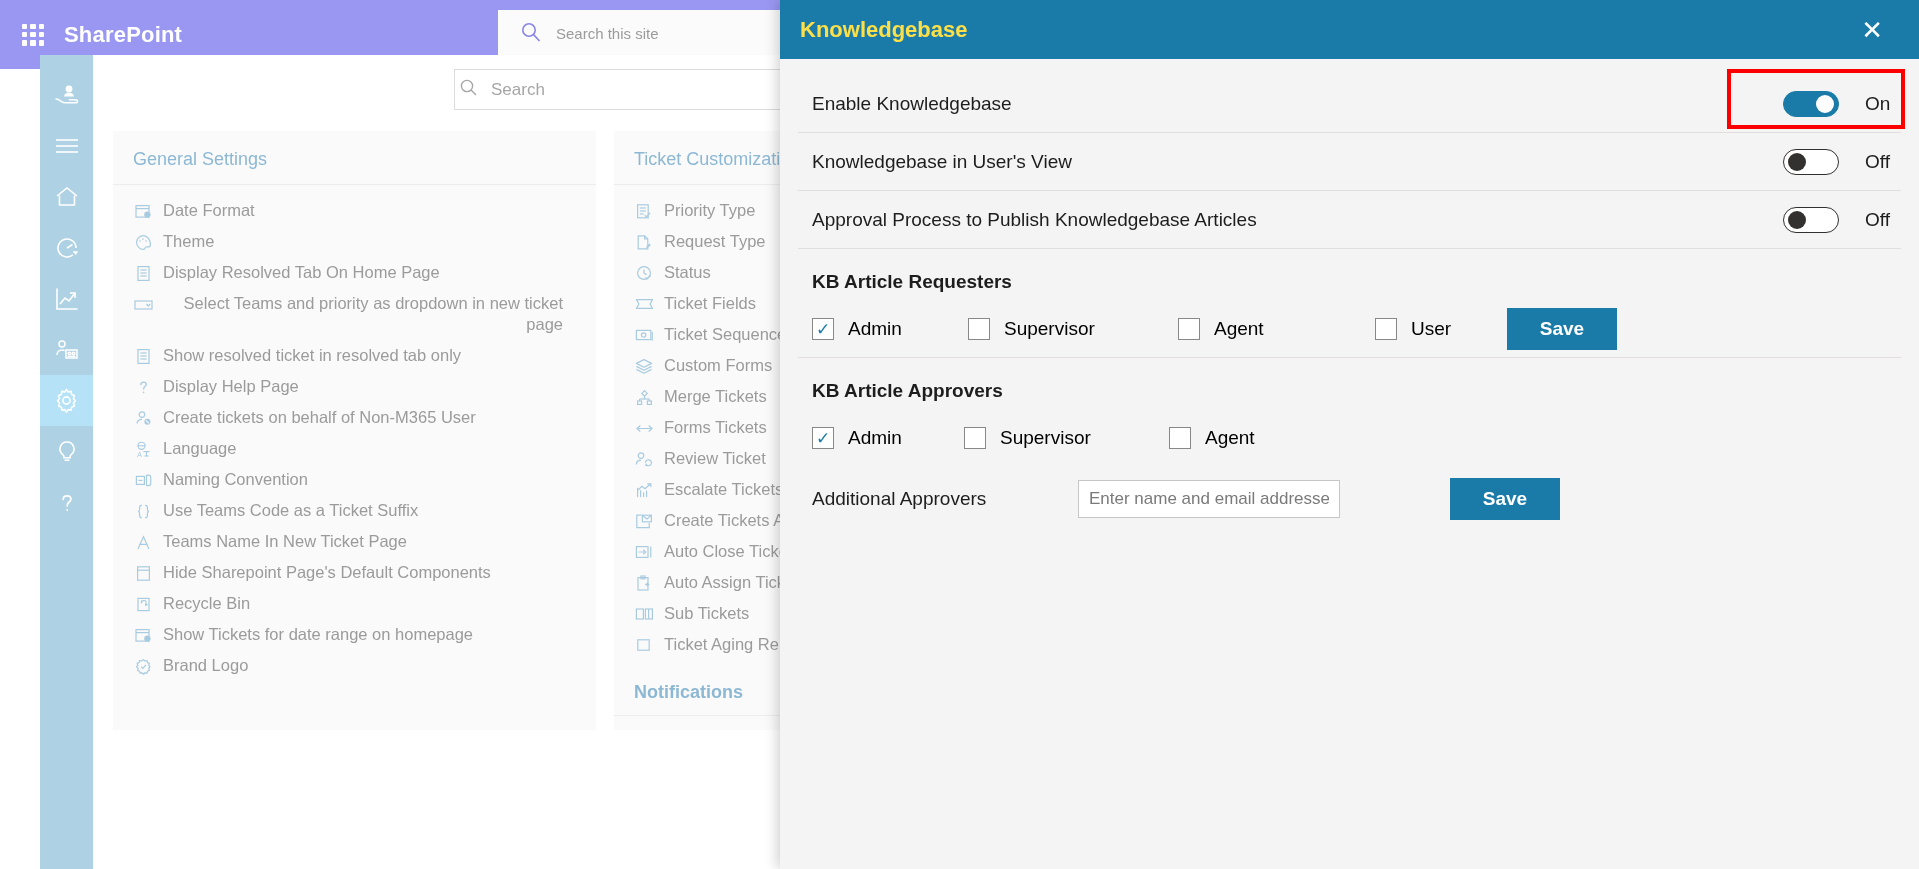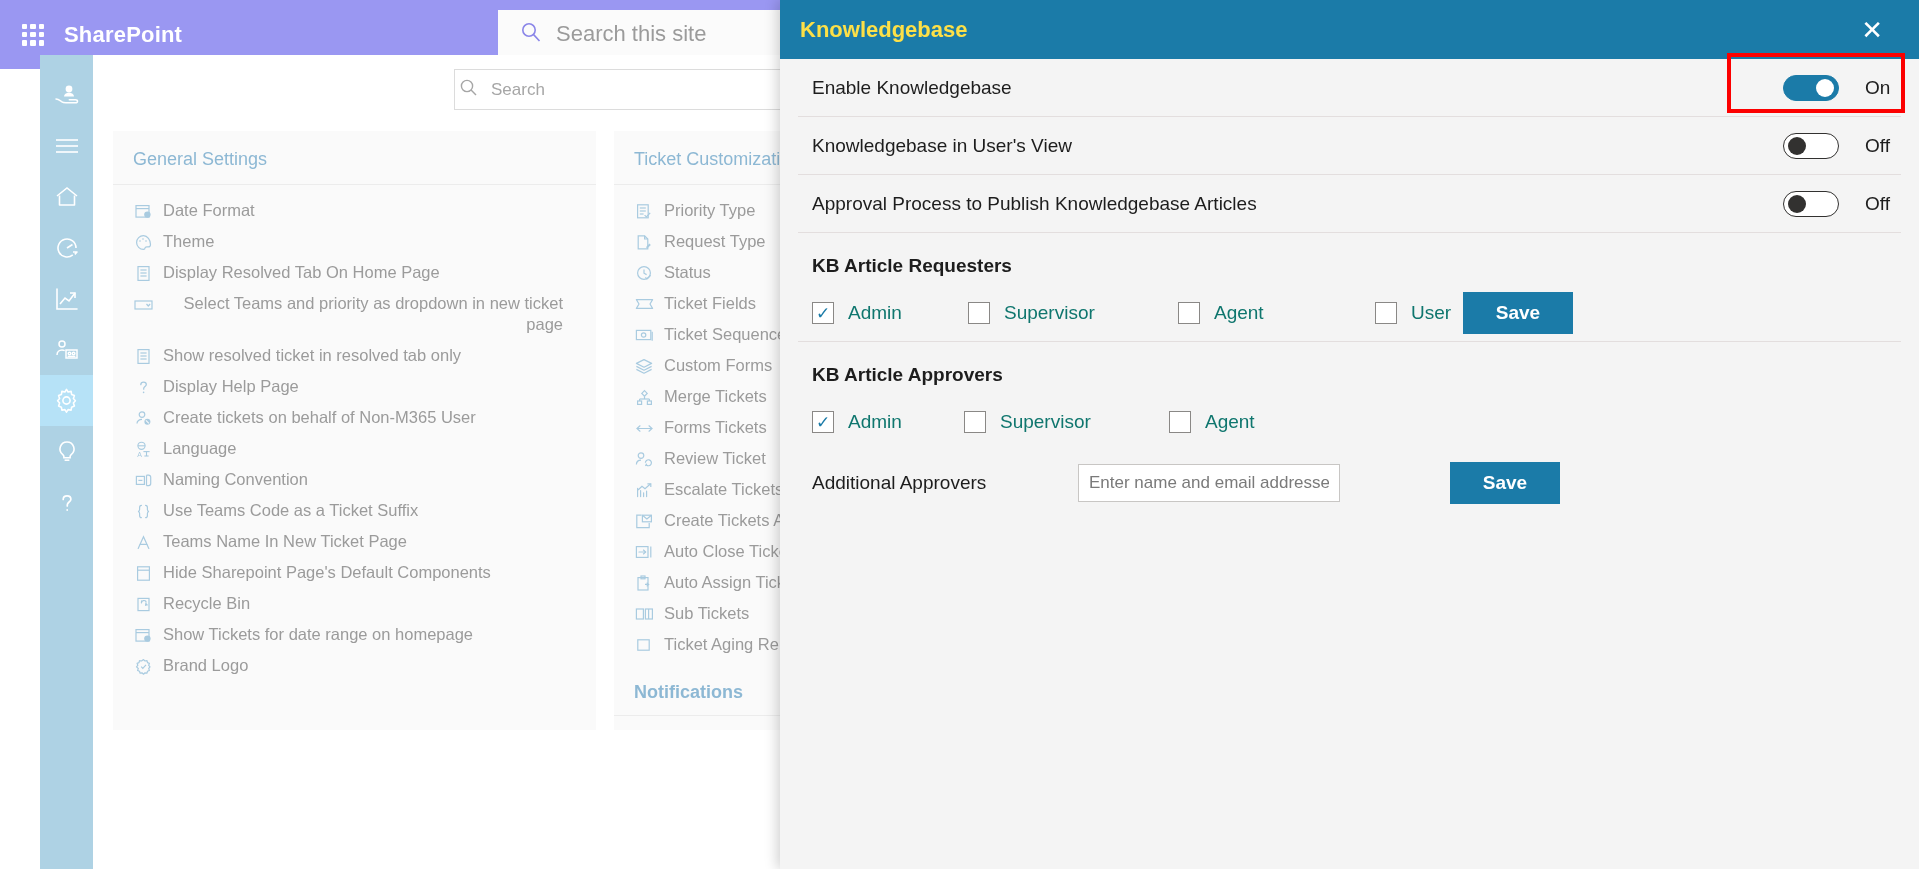--- a/index.html
+++ b/index.html
@@ -33,21 +33,21 @@
   }
   .suite-search {
     position: absolute; left: 498px; top: 10px;
     width: 482px; height: 47px;
     background: #fbfbfb;
     display: flex; align-items: center;
     padding-left: 22px;
   }
   .suite-search .mag { margin-right: 14px; }
   .suite-search .ph {
-    color: #9b9b9b; font-size: 22px;
+    color: #9b9b9b; font-size: 15px;
   }
 
   
   .rail {
     position: absolute; left: 40px; top: 55px;
     width: 53px; height: 814px;
     background: #aed2e4;
     display: flex; flex-direction: column; align-items: center;
     padding-top: 14px;
   }
@@ -123,21 +123,21 @@
   .panel-head {
     height: 59px; background: #1b7ba8;
     display: flex; align-items: center; justify-content: space-between;
     padding: 0 28px 0 20px;
   }
   .panel-title { color: #fde047; font-size: 22px; font-weight: 600; }
   .panel-close {
     color: #fff; font-size: 26px; line-height: 1;
     cursor: pointer; padding: 4px 8px; font-weight: 300;
   }
-  .panel-body { padding: 0 18px; }
+  .panel-body { padding: 0 18px; margin-top: 16px; }
 
   .tgl-row {
     display: flex; align-items: center; justify-content: space-between;
     height: 58px; border-bottom: 1px solid #e3dede;
     padding: 0 6px 0 14px;
     position: relative;
   }
   .tgl-row .t-label { color: #1d1d1d; font-size: 19px; }
   .tgl-wrap { display: flex; align-items: center; gap: 26px; }
   .switch {
@@ -171,21 +171,21 @@
   .cb {
     display: flex; align-items: center; cursor: pointer;
   }
   .cbox {
     width: 22px; height: 22px;
     border: 1px solid #8a8886; background: #ffffff;
     display: flex; align-items: center; justify-content: center;
     margin-right: 14px;
   }
   .cbox .tick { color: #1b7ba8; font-size: 17px; line-height: 1; }
-  .cb .cl { color: #0f766e; font-size: 19px; }
+  .cb .cl { color: #000000; font-size: 19px; }
   .btn-save {
     background: #1b7ba8; color: #ffffff;
     font-size: 19px; font-weight: bold;
     border: none; cursor: pointer;
     width: 110px; height: 42px;
     display: flex; align-items: center; justify-content: center;
   }
   .divider { border-bottom: 1px solid #e3dede; margin-top: 6px; }
 
   .addrow {
@@ -742,21 +742,21 @@
           <span class="cl">Admin</span>
         </div>
         <div class="cb" style="width:210px">
           <span class="cbox"></span>
           <span class="cl">Supervisor</span>
         </div>
         <div class="cb" style="width:197px">
           <span class="cbox"></span>
           <span class="cl">Agent</span>
         </div>
-        <div class="cb" style="width:88px">
+        <div class="cb" style="width:132px">
           <span class="cbox"></span>
           <span class="cl">User</span>
         </div>
         <button class="btn-save">Save</button>
       </div>
       <div class="divider"></div>
 
       <div class="sec-title">KB Article Approvers</div>
       <div class="cb-row">
         <div class="cb" style="width:152px">

